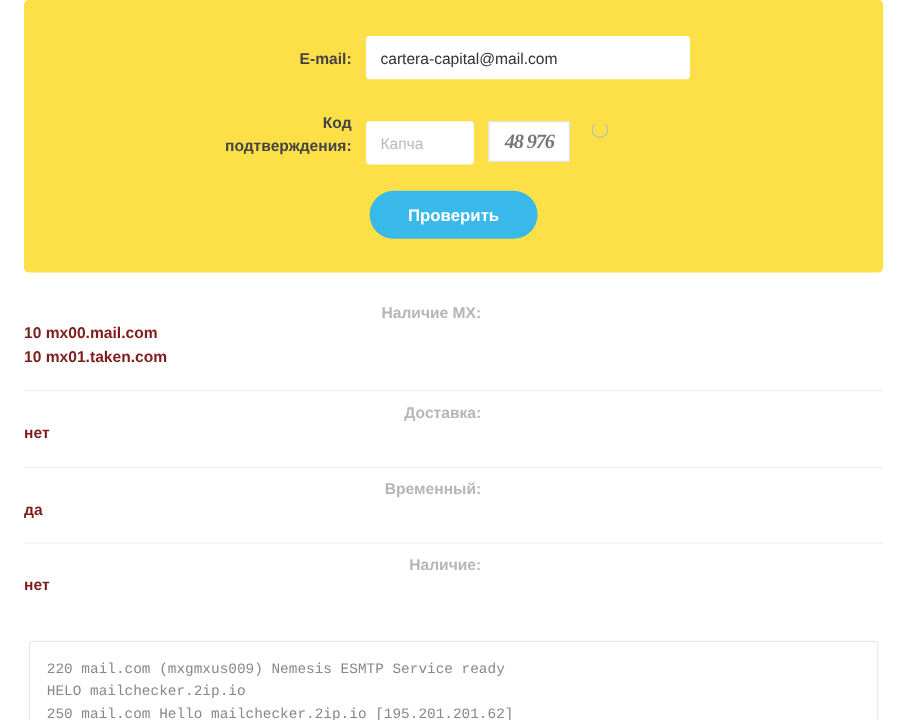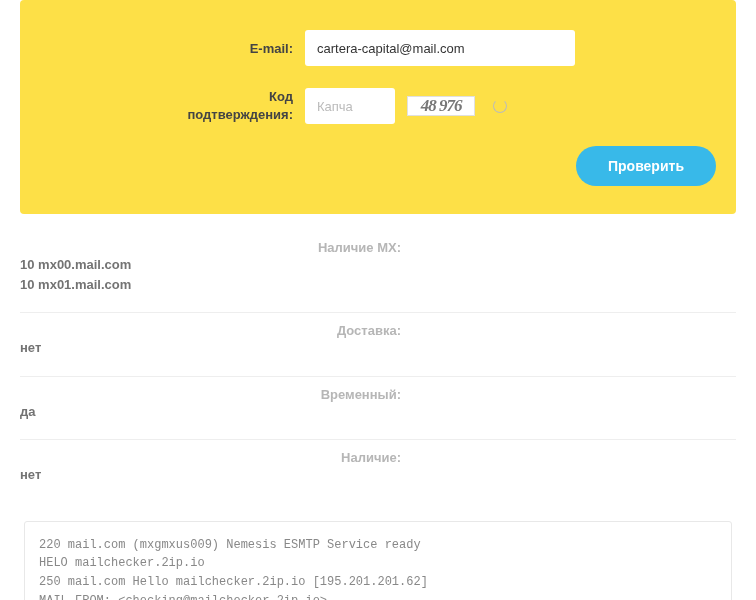--- a/index.html
+++ b/index.html
@@ -37,40 +37,41 @@
       padding: 0 12px;
       border: none;
       border-radius: 3px;
       font-size: 13px;
       color: #333;
       background: #fff;
     }
     
     .captcha-row {
       display: flex;
-      align-items: center;
+      align-items: flex-start;
       gap: 12px;
+      margin-top: 13px;
     }
     
     .captcha-input {
       width: 90px;
       height: 36px;
       padding: 0 12px;
       border: none;
       border-radius: 3px;
       font-size: 13px;
       color: #999;
       background: #fff;
     }
     
     .captcha-input::placeholder { color: #bbb; }
     
     .captcha-image {
       width: 68px;
-      height: 20px;
+      height: 34px;
       background: #fff;
       border: 1px solid #e0e0e0;
       display: flex;
       align-items: center;
       justify-content: center;
       font-family: Georgia, serif;
       font-size: 17px;
       font-style: italic;
       color: #777;
       letter-spacing: -1px;
@@ -82,21 +83,21 @@
       height: 14px;
       border: 1.5px solid #bbb;
       border-radius: 50%;
       border-top-color: transparent;
       margin-left: 6px;
       cursor: pointer;
     }
     
     .submit-row {
       display: flex;
-      justify-content: flex-end;
+      justify-content: center;
       margin-top: 6px;
     }
     
     .submit-btn {
       background: #38b9e9;
       color: #fff;
       border: none;
       border-radius: 22px;
       padding: 12px 32px;
       font-size: 14px;
@@ -122,21 +123,21 @@
       width: 395px;
       text-align: right;
       padding-right: 14px;
       font-size: 13px;
       color: #b6b6b6;
       font-weight: 700;
     }
     
     .result-value {
       font-size: 13px;
-      color: #737373;
+      color: #7f1d1d;
       font-weight: 700;
       line-height: 1.5;
     }
     
     .mx-priority { font-weight: 700; }
     
     .log-box {
       margin: 6px 24px 14px;
       border: 1px solid #e8e8e8;
       border-radius: 3px;
@@ -167,21 +168,21 @@
   <div class="submit-row">
     <button class="submit-btn">Проверить</button>
   </div>
 </div>
 
 <div class="results-section">
   <div class="result-row">
     <div class="result-label">Наличие MX:</div>
     <div class="result-value">
       <div><span class="mx-priority">10</span> <span>mx00.mail.com</span></div>
-      <div><span class="mx-priority">10</span> <span>mx01.mail.com</span></div>
+      <div><span class="mx-priority">10</span> <span>mx01.taken.com</span></div>
     </div>
   </div>
   <div class="result-row">
     <div class="result-label">Доставка:</div>
     <div class="result-value">нет</div>
   </div>
   <div class="result-row">
     <div class="result-label">Временный:</div>
     <div class="result-value">да</div>
   </div>

